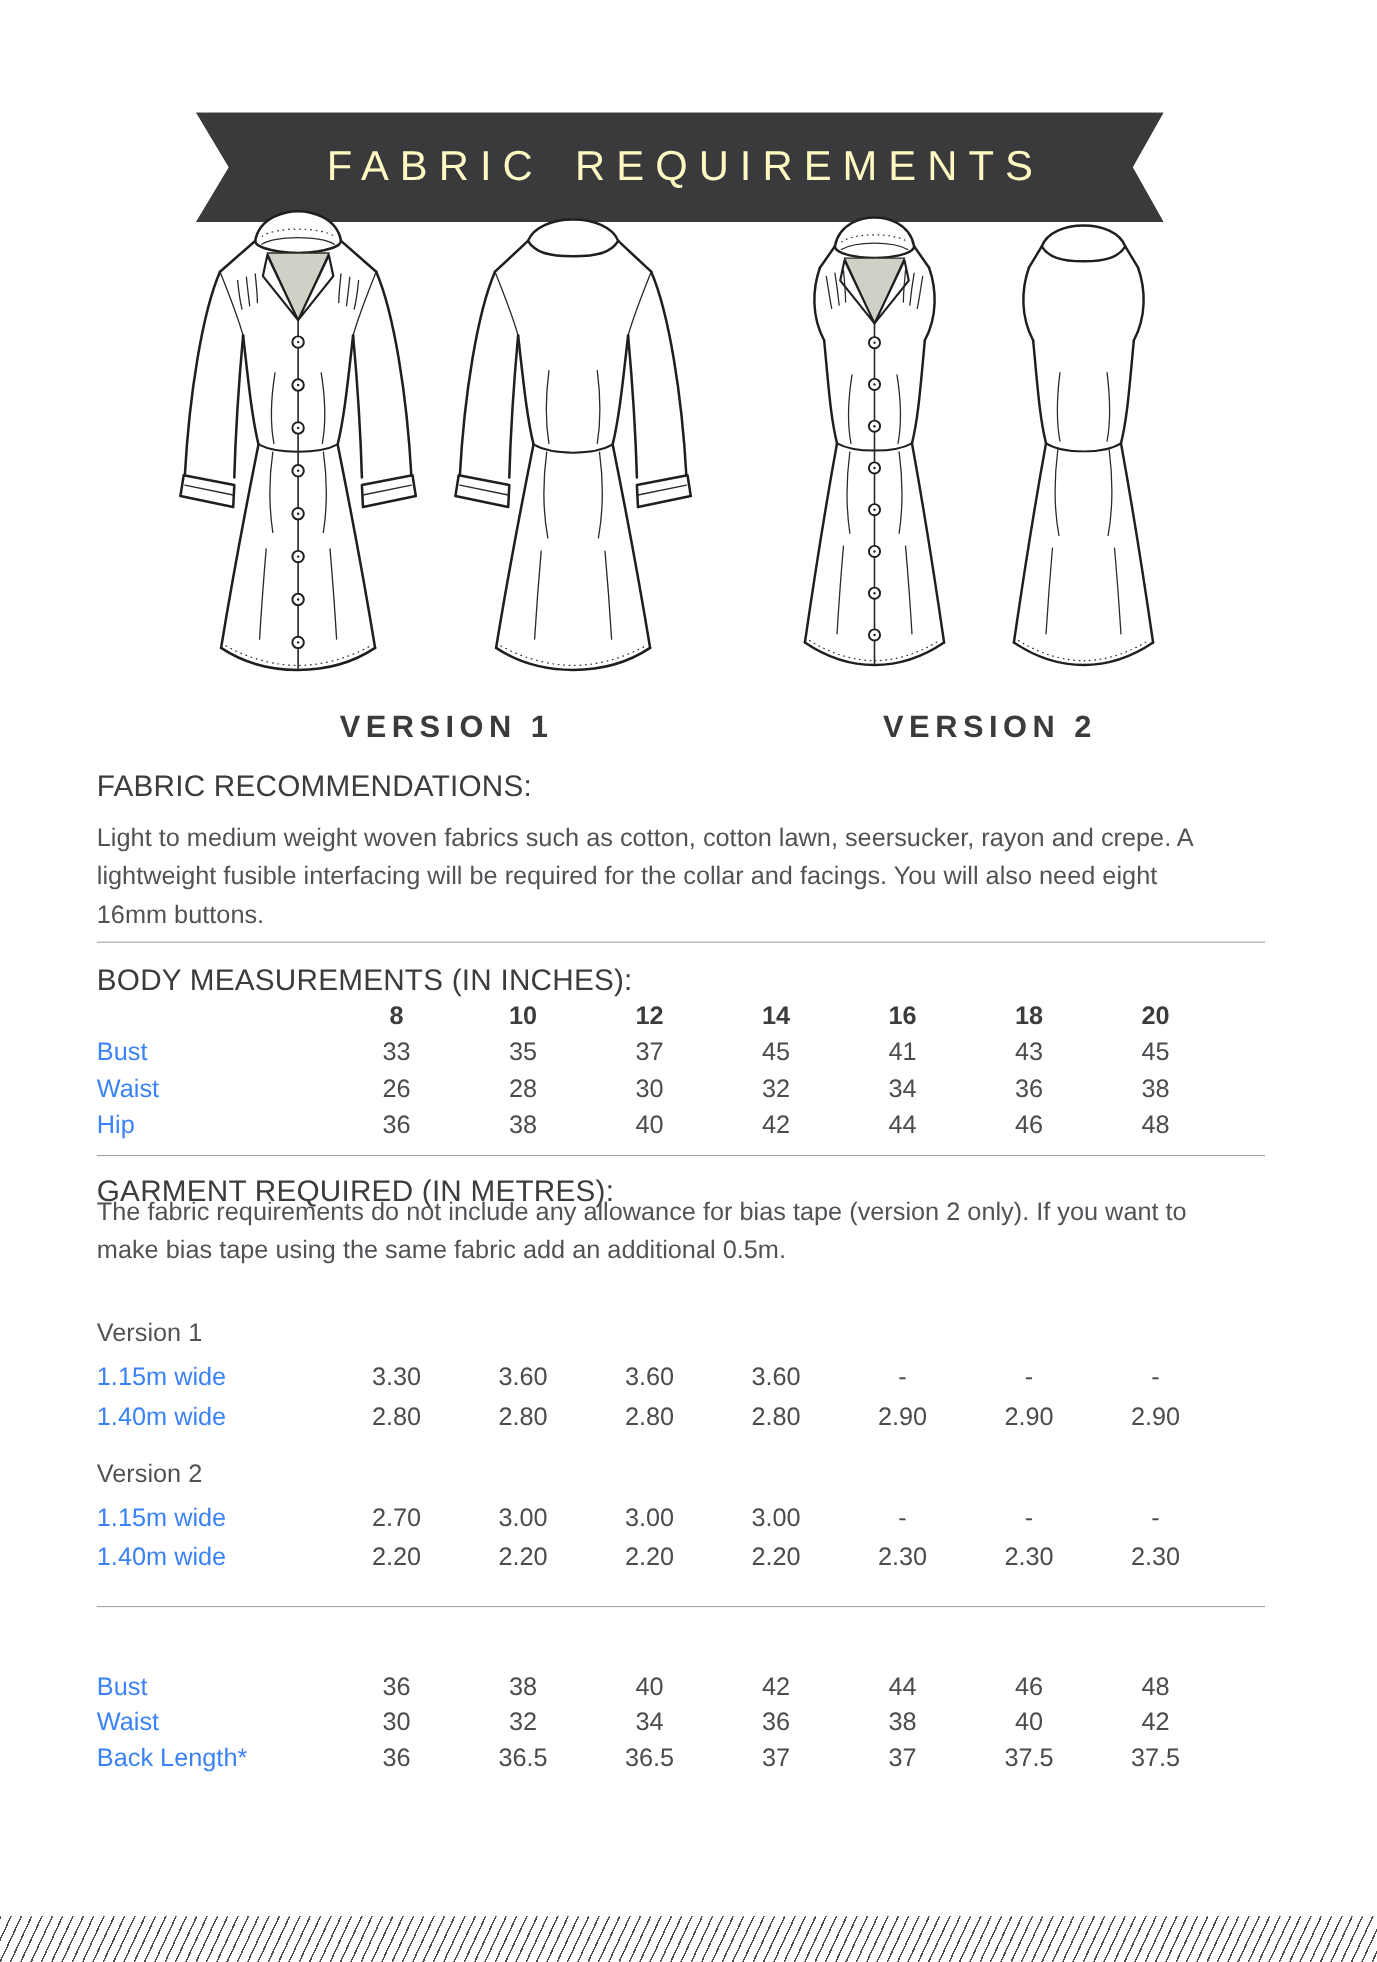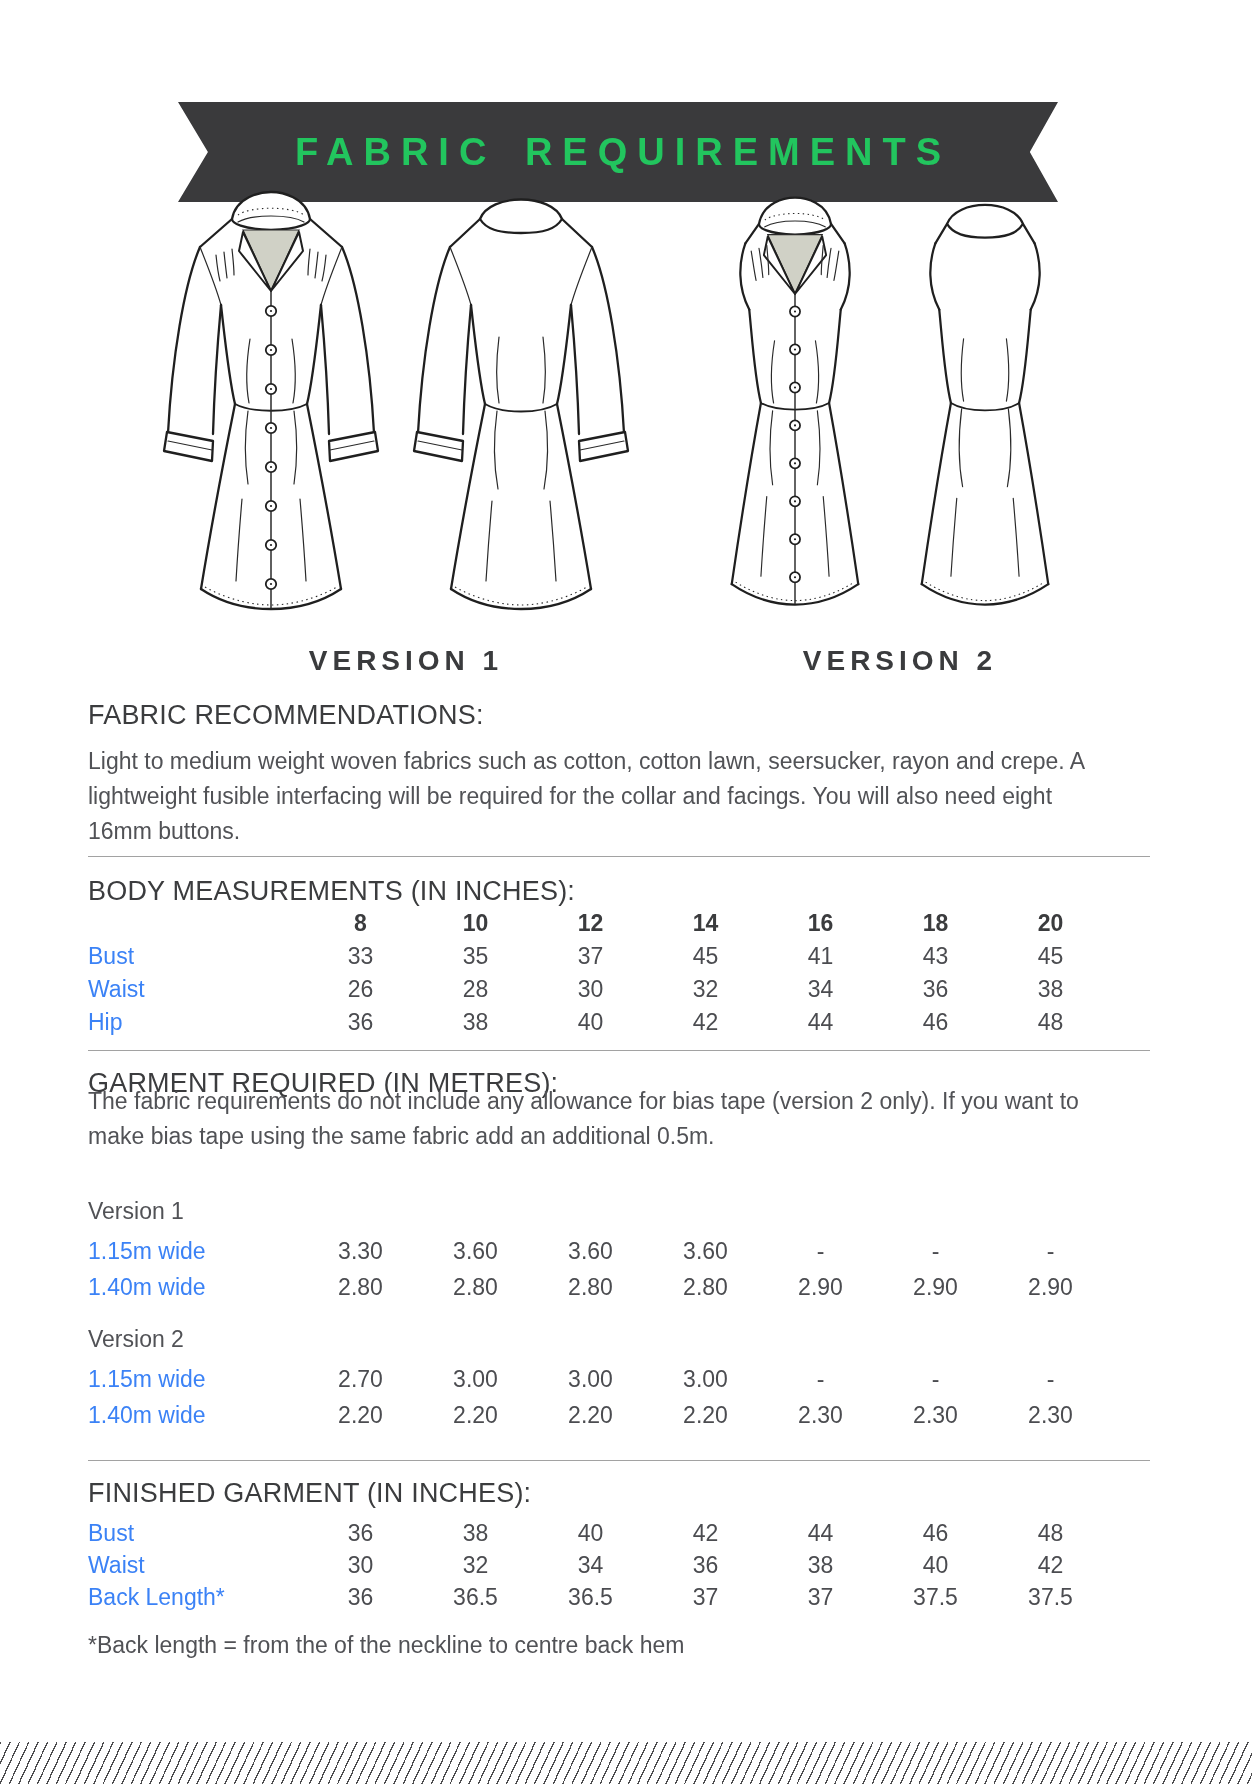--- a/index.html
+++ b/index.html
@@ -7,21 +7,21 @@
     position:relative;width:1252px;height:1784px;background:#ffffff;
     font-family:"Liberation Sans","DejaVu Sans",sans-serif;overflow:hidden;
   }
   
   .banner{
     position:absolute;left:178px;top:102px;width:880px;height:100px;
     background:#3a3a3c;display:flex;align-items:center;justify-content:center;
     clip-path:polygon(0% 0%,100% 0%,96.8% 50%,100% 100%,0% 100%,3.4% 50%);
   }
   .banner span{
-    color:#22c55e;font-size:38px;font-weight:bold;letter-spacing:10px;
+    color:#fef9c3;font-size:38px;font-weight:normal;letter-spacing:10px;
     word-spacing:8px;white-space:nowrap;padding-left:10px;
   }
   
   .dress{position:absolute;top:189px;height:430px;}
   .version-label{
     position:absolute;top:645px;width:300px;text-align:center;
     font-size:28px;font-weight:bold;letter-spacing:5px;color:#3a3b3d;white-space:nowrap;
   }
   .version-label.v1{left:256px;}
   .version-label.v2{left:750px;}
@@ -333,21 +333,20 @@
     <div class="c">2.20</div>
     <div class="c">2.20</div>
     <div class="c">2.20</div>
     <div class="c">2.30</div>
     <div class="c">2.30</div>
     <div class="c">2.30</div>
   </div>
 
   <div class="rule" style="top:1460px"></div>
 
-  <div class="h2" style="top:1478px">FINISHED GARMENT (IN INCHES):</div>
   <div class="grid fg">
     <div class="lbl">Bust</div>
     <div class="c">36</div>
     <div class="c">38</div>
     <div class="c">40</div>
     <div class="c">42</div>
     <div class="c">44</div>
     <div class="c">46</div>
     <div class="c">48</div>
 
@@ -363,17 +362,16 @@
     <div class="lbl">Back Length*</div>
     <div class="c">36</div>
     <div class="c">36.5</div>
     <div class="c">36.5</div>
     <div class="c">37</div>
     <div class="c">37</div>
     <div class="c">37.5</div>
     <div class="c">37.5</div>
   </div>
 
-  <div class="footnote" style="top:1632px">*Back length = from the of the neckline to centre back hem</div>
 
   <div class="hatch"></div>
 
 </div>
 
 </body></html>

